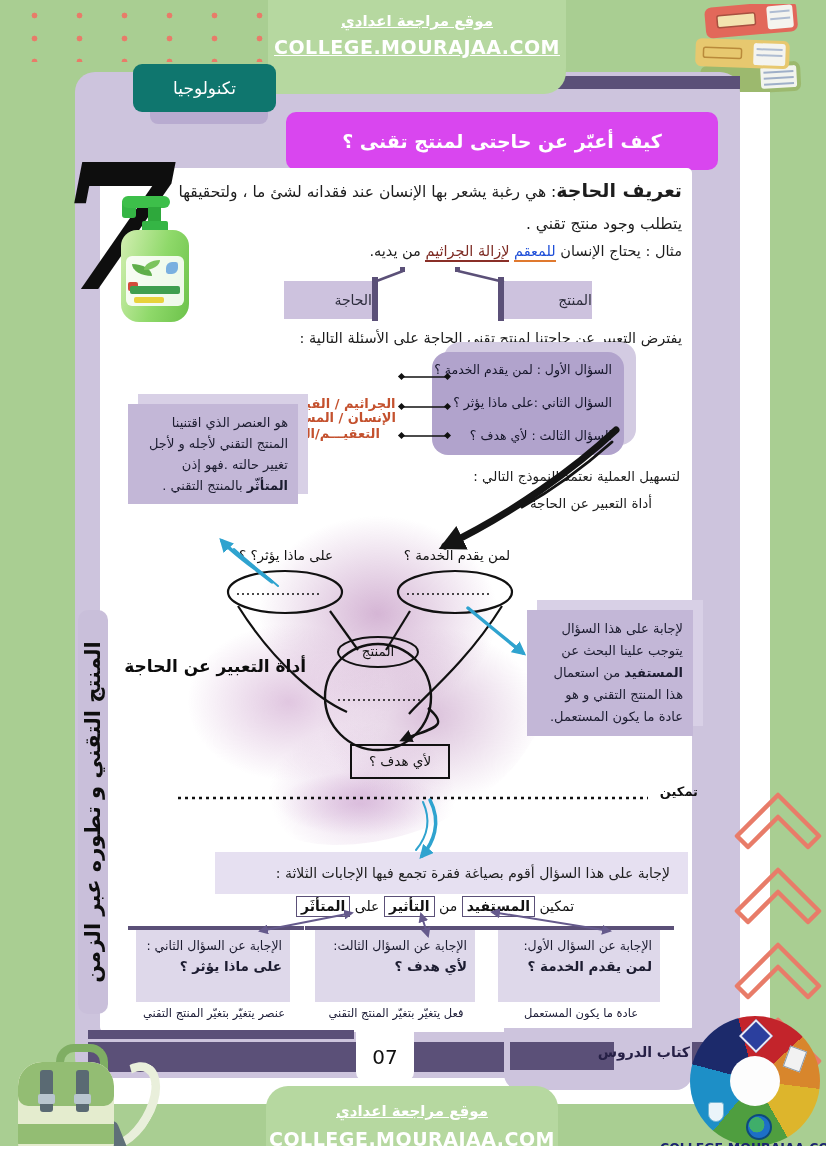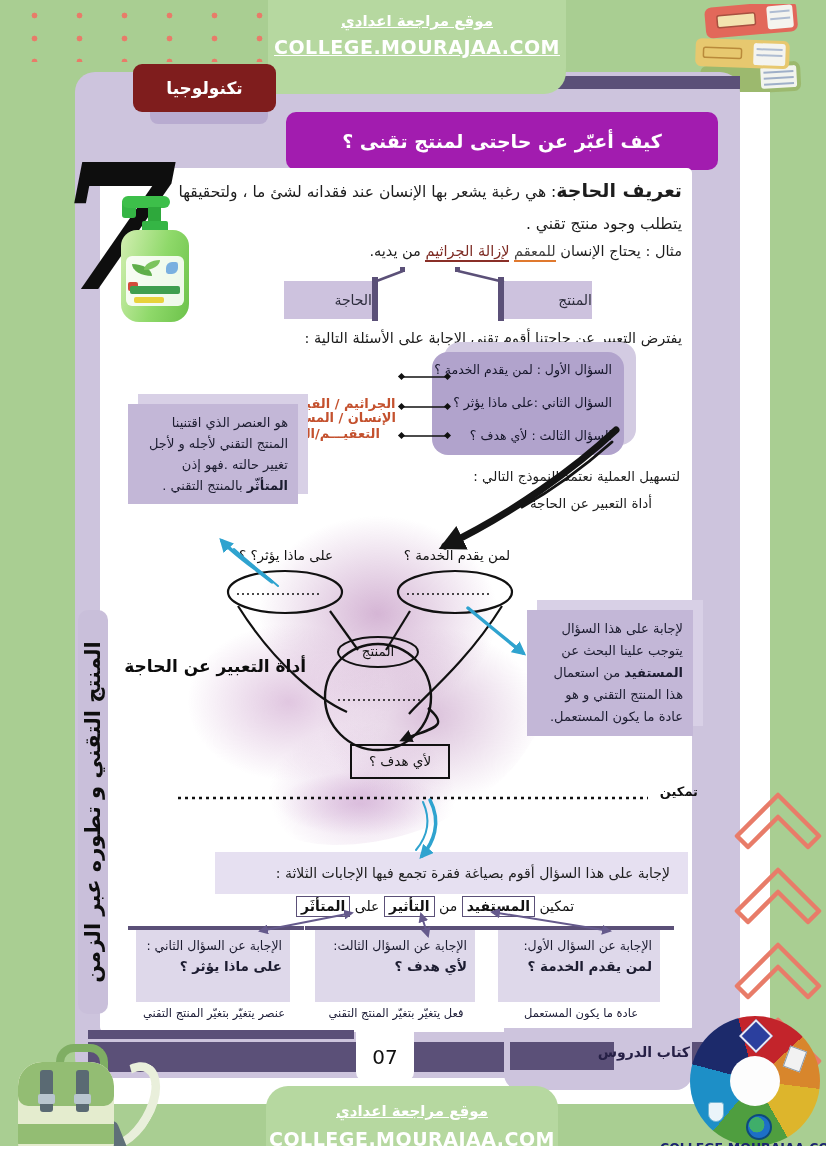--- a/index.html
+++ b/index.html
@@ -62,25 +62,25 @@
     </g>
   </svg>
 
   <div class="abs" style="left:75px;top:72px;width:665px;height:1006px;background:#cdc4dd;border-radius:20px;"></div>
 
   <div class="abs" style="left:740px;top:92px;width:30px;height:986px;background:#ffffff;"></div>
   <div class="abs" style="left:75px;top:1078px;width:695px;height:26px;background:#ffffff;"></div>
 
   <div class="abs" style="left:275px;top:76px;width:465px;height:13px;background:#5b5078;"></div>
   <div class="abs" style="left:275px;top:72px;width:291px;height:22px;background:#b6d8a0;border-radius:0 0 26px 0;"></div>
-  <div class="abs c white rtl" style="left:133px;top:64px;width:143px;height:48px;background:#7f1d1d;border-radius:9px;
-              font-size:17px;font-weight:bold;line-height:48px;">تكنولوجيا</div>
+  <div class="abs c white rtl" style="left:133px;top:64px;width:143px;height:48px;background:#0f766e;border-radius:9px;
+              font-size:17px;font-weight:normal;line-height:48px;">تكنولوجيا</div>
   <div class="abs" style="left:150px;top:112px;width:118px;height:12px;background:#b8abd0;border-radius:0 0 8px 8px;"></div>
 
-  <div class="abs c white rtl" style="left:286px;top:112px;width:432px;height:58px;background:#a21caf;border-radius:10px;
+  <div class="abs c white rtl" style="left:286px;top:112px;width:432px;height:58px;background:#d946ef;border-radius:10px;
               font-size:19px;font-weight:bold;line-height:58px;">كيف أعبّر عن حاجتى لمنتج تقنى ؟</div>
 
   <div class="abs" style="left:100px;top:168px;width:592px;height:864px;background:#ffffff;border-radius:5px;"></div>
 
   <div class="abs" style="left:56px;top:140px;width:110px;font-family:'DejaVu Serif',serif;font-style:italic;
               font-weight:bold;font-size:175px;line-height:1;color:#0e0e0e;">7</div>
 
   <div class="abs" style="left:114px;top:192px;width:92px;height:132px;">
     <div class="abs" style="left:8px;top:8px;width:14px;height:18px;background:#35b545;border-radius:3px;"></div>
     <div class="abs" style="left:8px;top:4px;width:48px;height:12px;background:#3dbf4a;border-radius:6px;"></div>
@@ -103,31 +103,31 @@
                 text-align:center;font-size:21px;font-weight:bold;color:#0e0e0e;white-space:nowrap;line-height:30px;">المنتج التقني و تطوره عبر الزمن</div>
   </div>
 
   <div class="abs rtl r" style="left:160px;top:174px;width:522px;font-size:15.5px;line-height:32px;color:#1d1d1d;">
     <span style="font-weight:bold;font-size:19px;">تعريف الحاجة</span><span>: هي رغبة يشعر بها الإنسان عند فقدانه لشئ ما ، ولتحقيقها</span><br>
     <span>يتطلب وجود منتج تقني .</span>
   </div>
 
   <div class="abs rtl r" style="left:160px;top:243px;width:522px;font-size:14.5px;color:#1d1d1d;white-space:nowrap;">
     <span>مثال : يحتاج الإنسان</span>
-    <span style="color:#404040;border-bottom:2.5px solid #e0792e;padding-bottom:1px;">للمعقم</span>
+    <span style="color:#1d4ed8;border-bottom:2.5px solid #e0792e;padding-bottom:1px;">للمعقم</span>
     <span style="color:#7e2c24;border-bottom:2.5px solid #8a2f28;padding-bottom:1px;">لإزالة الجراثيم</span>
     <span>من يديه.</span>
   </div>
 
   <div class="abs lblbox rtl" style="left:284px;top:281px;width:88px;height:38px;">الحاجة</div>
   <div class="abs vbar" style="left:372px;top:277px;"></div>
   <div class="abs lblbox rtl" style="left:504px;top:281px;width:88px;height:38px;">المنتج</div>
   <div class="abs vbar" style="left:498px;top:277px;"></div>
 
-  <div class="abs rtl r" style="left:160px;top:330px;width:522px;font-size:14.5px;color:#1d1d1d;">يفترض التعبير عن حاجتنا أقوم تقني الإجابة على الأسئلة التالية :</div>
+  <div class="abs rtl r" style="left:160px;top:330px;width:522px;font-size:14.5px;color:#1d1d1d;">يفترض التعبير عن حاجتنا لمنتج تقني الحاجة على الأسئلة التالية :</div>
 
   <div class="abs rtl" style="left:432px;top:352px;width:192px;height:102px;background:#b1a3cc;border-radius:16px;
               box-shadow:12px -10px 0 #d3cbe2;padding-top:1px;">
     <div class="qrow">السؤال الأول : لمن يقدم الخدمة ؟</div>
     <div class="qrow">السؤال الثاني :على ماذا يؤثر ؟</div>
     <div class="qrow">السؤال الثالث : لأي هدف ؟</div>
   </div>
 
   <div class="abs rtl ansred" style="left:272px;top:366px;width:124px;text-align:left;margin-top:44px;">الإنسان / المستعمل</div>
   <div class="abs rtl ansred" style="left:272px;top:396px;width:124px;text-align:left;">الجراثيم / الفيروس</div>

